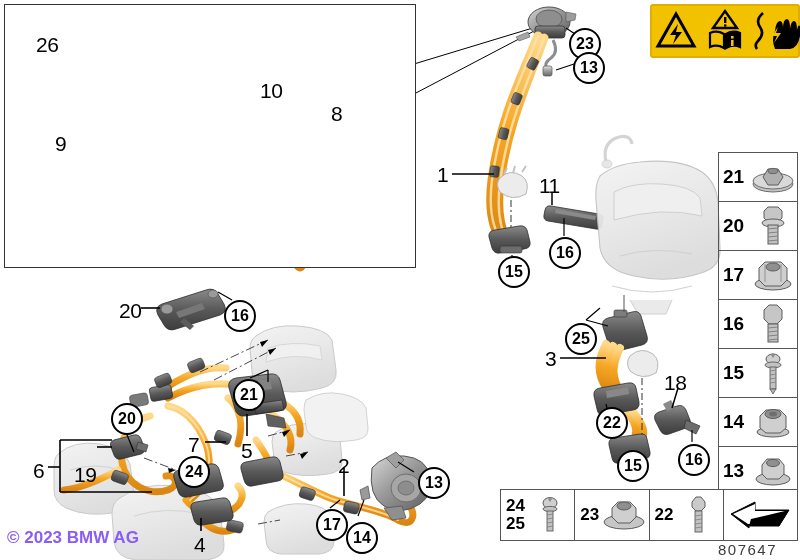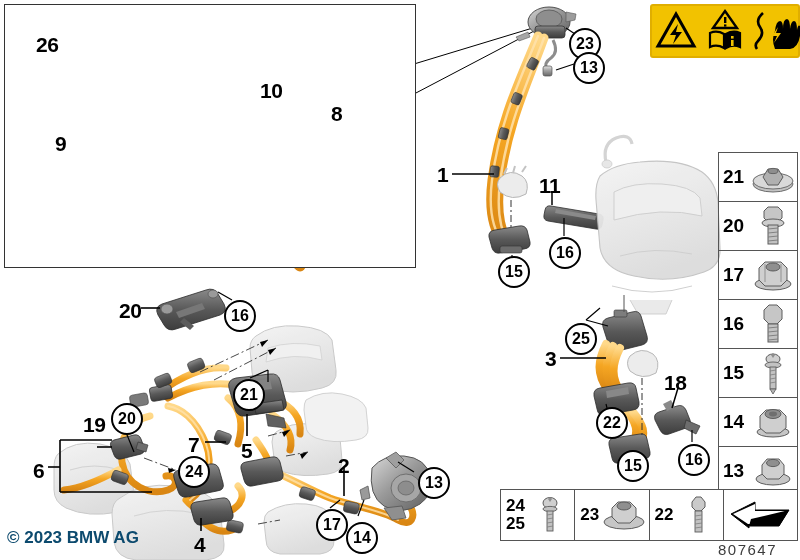--- a/index.html
+++ b/index.html
@@ -2,21 +2,21 @@
 <html><head>
 <meta charset="utf-8">
 <style>
   html,body{margin:0;padding:0;background:#ffffff;}
   body{width:800px;height:560px;position:relative;overflow:hidden;
        font-family:"Liberation Sans",sans-serif;color:#000;}
   #stage{position:absolute;left:0;top:0;width:800px;height:560px;}
 
   
   .abs{position:absolute;}
-  .callout-num{position:absolute;font-weight:bold;font-size:21px;line-height:1;
+  .callout-num{position:absolute;font-weight:normal;font-size:21px;line-height:1;
                color:#000;letter-spacing:-0.5px;}
   .circ{position:absolute;width:28px;height:28px;border:2px solid #000;
         border-radius:50%;background:#fff;display:flex;align-items:center;
         justify-content:center;font-weight:bold;font-size:16px;}
 
   
   #inset{position:absolute;left:4px;top:4px;width:410px;height:262px;
          border:1px solid #333;background:#fff;}
 
   
@@ -41,21 +41,21 @@
   #fastrow .brow{flex:1;border-right:1px solid #555;display:flex;
                  align-items:center;position:relative;}
   #fastrow .brow:last-child{border-right:none;}
   #fastrow .bnum{font-weight:bold;font-size:17px;margin-left:5px;
                  display:flex;flex-direction:column;line-height:1.05;}
   #fastrow .bart{flex:1;display:flex;align-items:center;justify-content:center;}
 
   #diagnum{position:absolute;left:718px;top:541px;font-size:15px;
            letter-spacing:1.5px;color:#3c3c3c;}
   #copyright{position:absolute;left:7px;top:528px;font-size:17px;
-             font-weight:bold;color:#0c4a6e;}
+             font-weight:bold;color:#8b5cf6;}
 
   svg{overflow:visible;}
   .noevt{pointer-events:none;}
 </style>
 </head>
 <body>
 
 <div id="stage">
 
   <svg class="abs noevt" width="800" height="560" viewBox="0 0 800 560">
@@ -635,21 +635,21 @@
   <div class="callout-num" style="left:260px;top:80px;">10</div>
   <div class="callout-num" style="left:331px;top:103px;">8</div>
   <div class="callout-num" style="left:437px;top:164px;">1</div>
   <div class="callout-num" style="left:539px;top:175px;">11</div>
   <div class="callout-num" style="left:545px;top:348px;">3</div>
   <div class="callout-num" style="left:664px;top:372px;">18</div>
   <div class="callout-num" style="left:119px;top:300px;">20</div>
   <div class="callout-num" style="left:188px;top:434px;">7</div>
   <div class="callout-num" style="left:241px;top:440px;">5</div>
   <div class="callout-num" style="left:338px;top:455px;">2</div>
-  <div class="callout-num" style="left:74px;top:414px;margin-left:9px;">19</div>
+  <div class="callout-num" style="left:74px;top:464px;">19</div>
   <div class="callout-num" style="left:33px;top:460px;">6</div>
   <div class="callout-num" style="left:194px;top:534px;">4</div>
 
   <div class="circ" style="left:569px;top:28px;">23</div>
   <div class="circ" style="left:573px;top:52px;">13</div>
   <div class="circ" style="left:498px;top:256px;">15</div>
   <div class="circ" style="left:549px;top:237px;">16</div>
   <div class="circ" style="left:224px;top:300px;">16</div>
   <div class="circ" style="left:565px;top:323px;">25</div>
   <div class="circ" style="left:596px;top:407px;">22</div>

